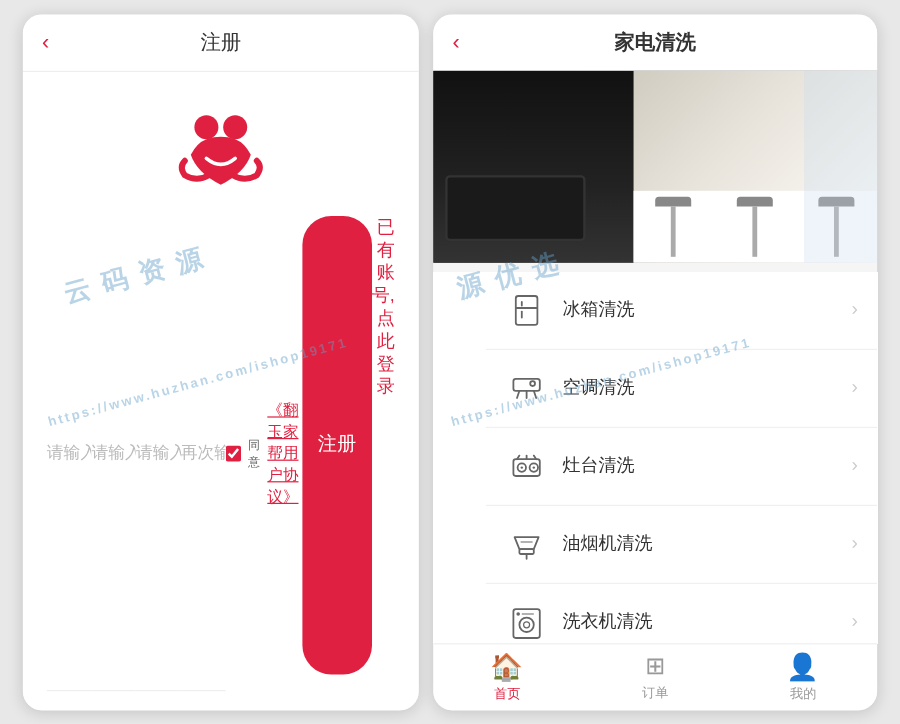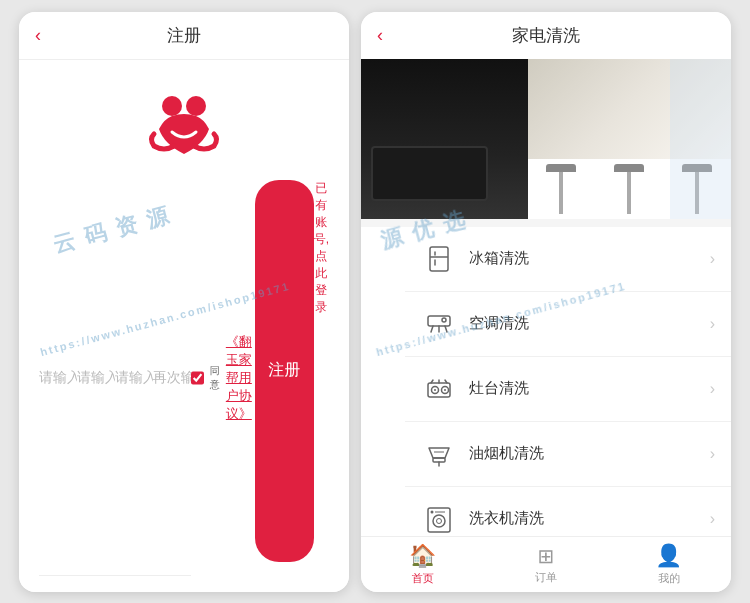--- a/index.html
+++ b/index.html
@@ -101,22 +101,22 @@
       border: none;
       border-radius: 24px;
       padding: 12px;
       width: 100%;
       font-size: 16px;
       cursor: pointer;
       margin-bottom: 14px;
     }
 
     .login-hint {
-      text-align: center;
-      font-size: 12px;
+      text-align: right;
+      font-size: 15px;
       color: #666;
     }
 
     .login-hint span { color: #e02040; }
 
     
     .phone-right {
       width: 370px;
       height: 580px;
       background: #f5f5f5;
@@ -139,21 +139,21 @@
     .right-header .back-arrow {
       position: absolute;
       left: 16px;
       color: #e02040;
       font-size: 18px;
     }
 
     .right-header .title {
       font-size: 17px;
       color: #333;
-      font-weight: 400;
+      font-weight: 700;
       text-align: center;
     }
 
     .banner-img {
       width: 100%;
       height: 160px;
       background: linear-gradient(135deg, #1a1a1a 0%, #2d2d2d 30%, #555 60%, #999 80%, #ccc 100%);
       position: relative;
       overflow: hidden;
     }

